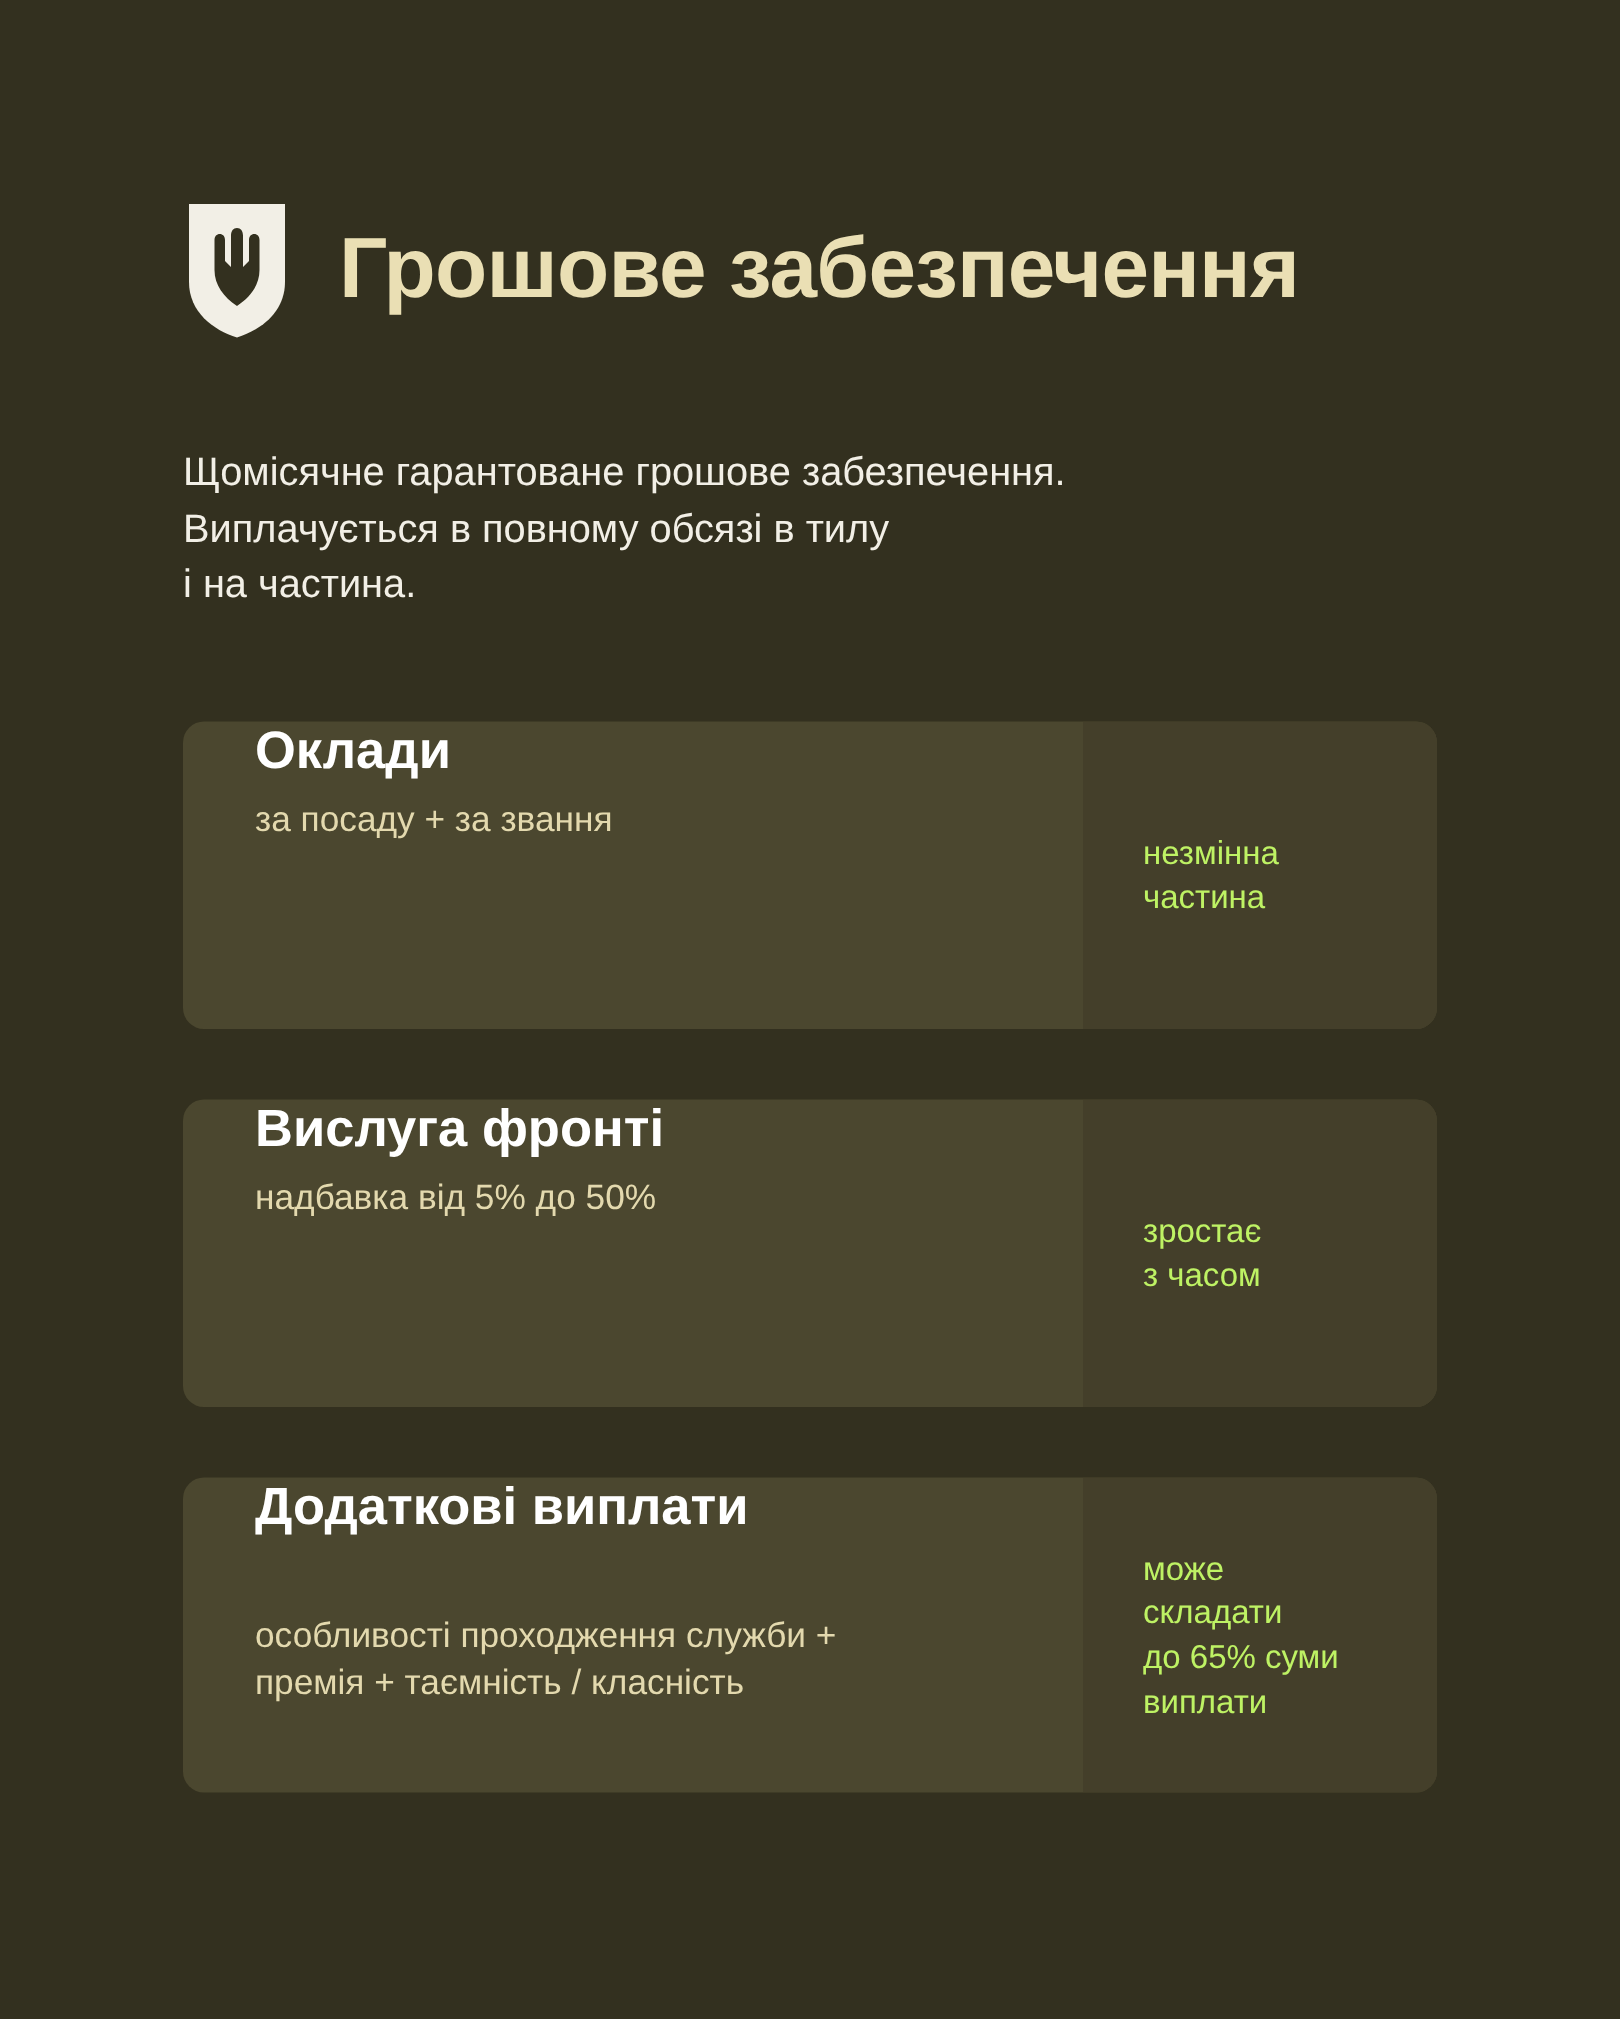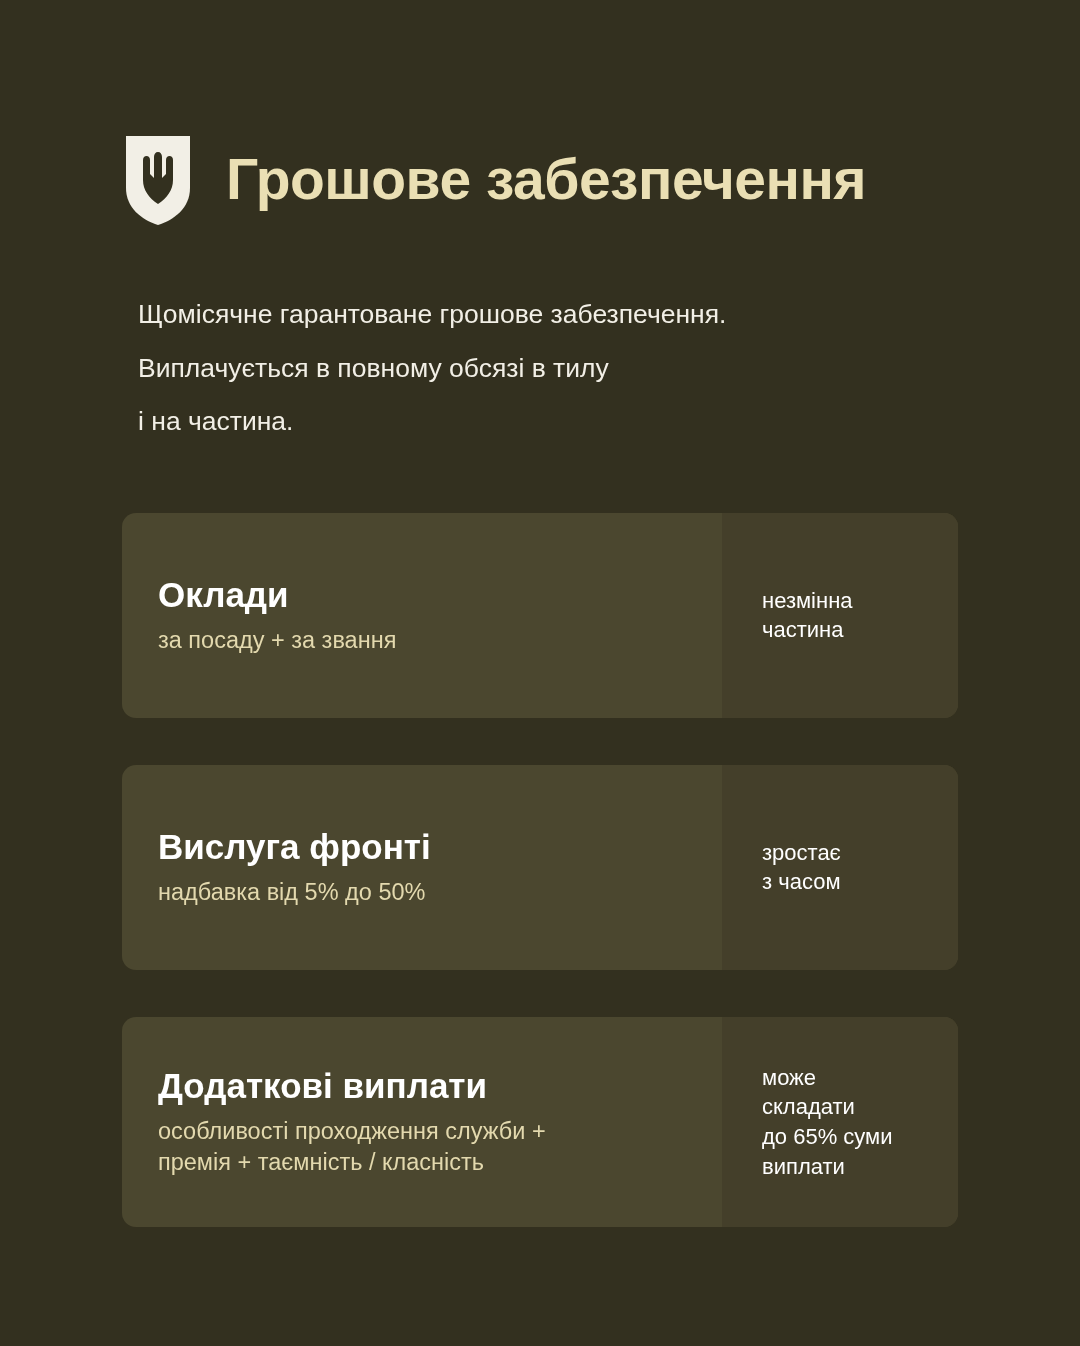--- a/index.html
+++ b/index.html
@@ -50,44 +50,44 @@
 
   
   .intro {
     margin-top: 68px;
     font-size: 26.5px;
     line-height: 1.42;
     color: #f2efe6;
     font-weight: 400;
     max-width: 880px;
   }
-  .intro p { margin: 16px; }
+  .intro p { margin: 0; }
 
   
   .cards {
     margin-top: 72px;
     display: flex;
     flex-direction: column;
     gap: 47px;
   }
 
   .card {
     display: flex;
     border-radius: 14px;
     overflow: hidden;
     background: #4b472f;
     min-height: 205px;
   }
 
   .card-main {
     flex: 0 0 600px;
-    padding: 0 36px;
+    padding: 0 48px;
     display: flex;
     flex-direction: column;
-    justify-content: center;
+    justify-content: flex-start;
   }
 
   .card-side {
     flex: 1 1 auto;
     background: #443f2a;
     padding: 0 40px;
     display: flex;
     flex-direction: column;
     justify-content: center;
   }
@@ -103,21 +103,21 @@
   .card-sub {
     font-size: 23.5px;
     line-height: 1.3;
     color: #e3d9ae;
     font-weight: 400;
   }
 
   .card-note {
     font-size: 22px;
     line-height: 1.35;
-    color: #ffffff;
+    color: #bef264;
     font-weight: 400;
     white-space: pre-line;
   }
 
   .card-3 { min-height: 210px; }
 </style>
 </head>
 <body>
 
 <div class="page">
@@ -158,21 +158,21 @@
       </div>
       <div class="card-side">
         <div class="card-note">зростає
 з часом</div>
       </div>
     </div>
 
     <div class="card card-3">
       <div class="card-main">
         <div class="card-title">Додаткові виплати</div>
-        <div class="card-sub" style="white-space: pre-line;">особливості проходження служби +
+        <div class="card-sub" style="white-space: pre-line; margin-top: 40px;">особливості проходження служби +
 премія + таємність / класність</div>
       </div>
       <div class="card-side">
         <div class="card-note">може
 складати
 до 65% суми
 виплати</div>
       </div>
     </div>
 

